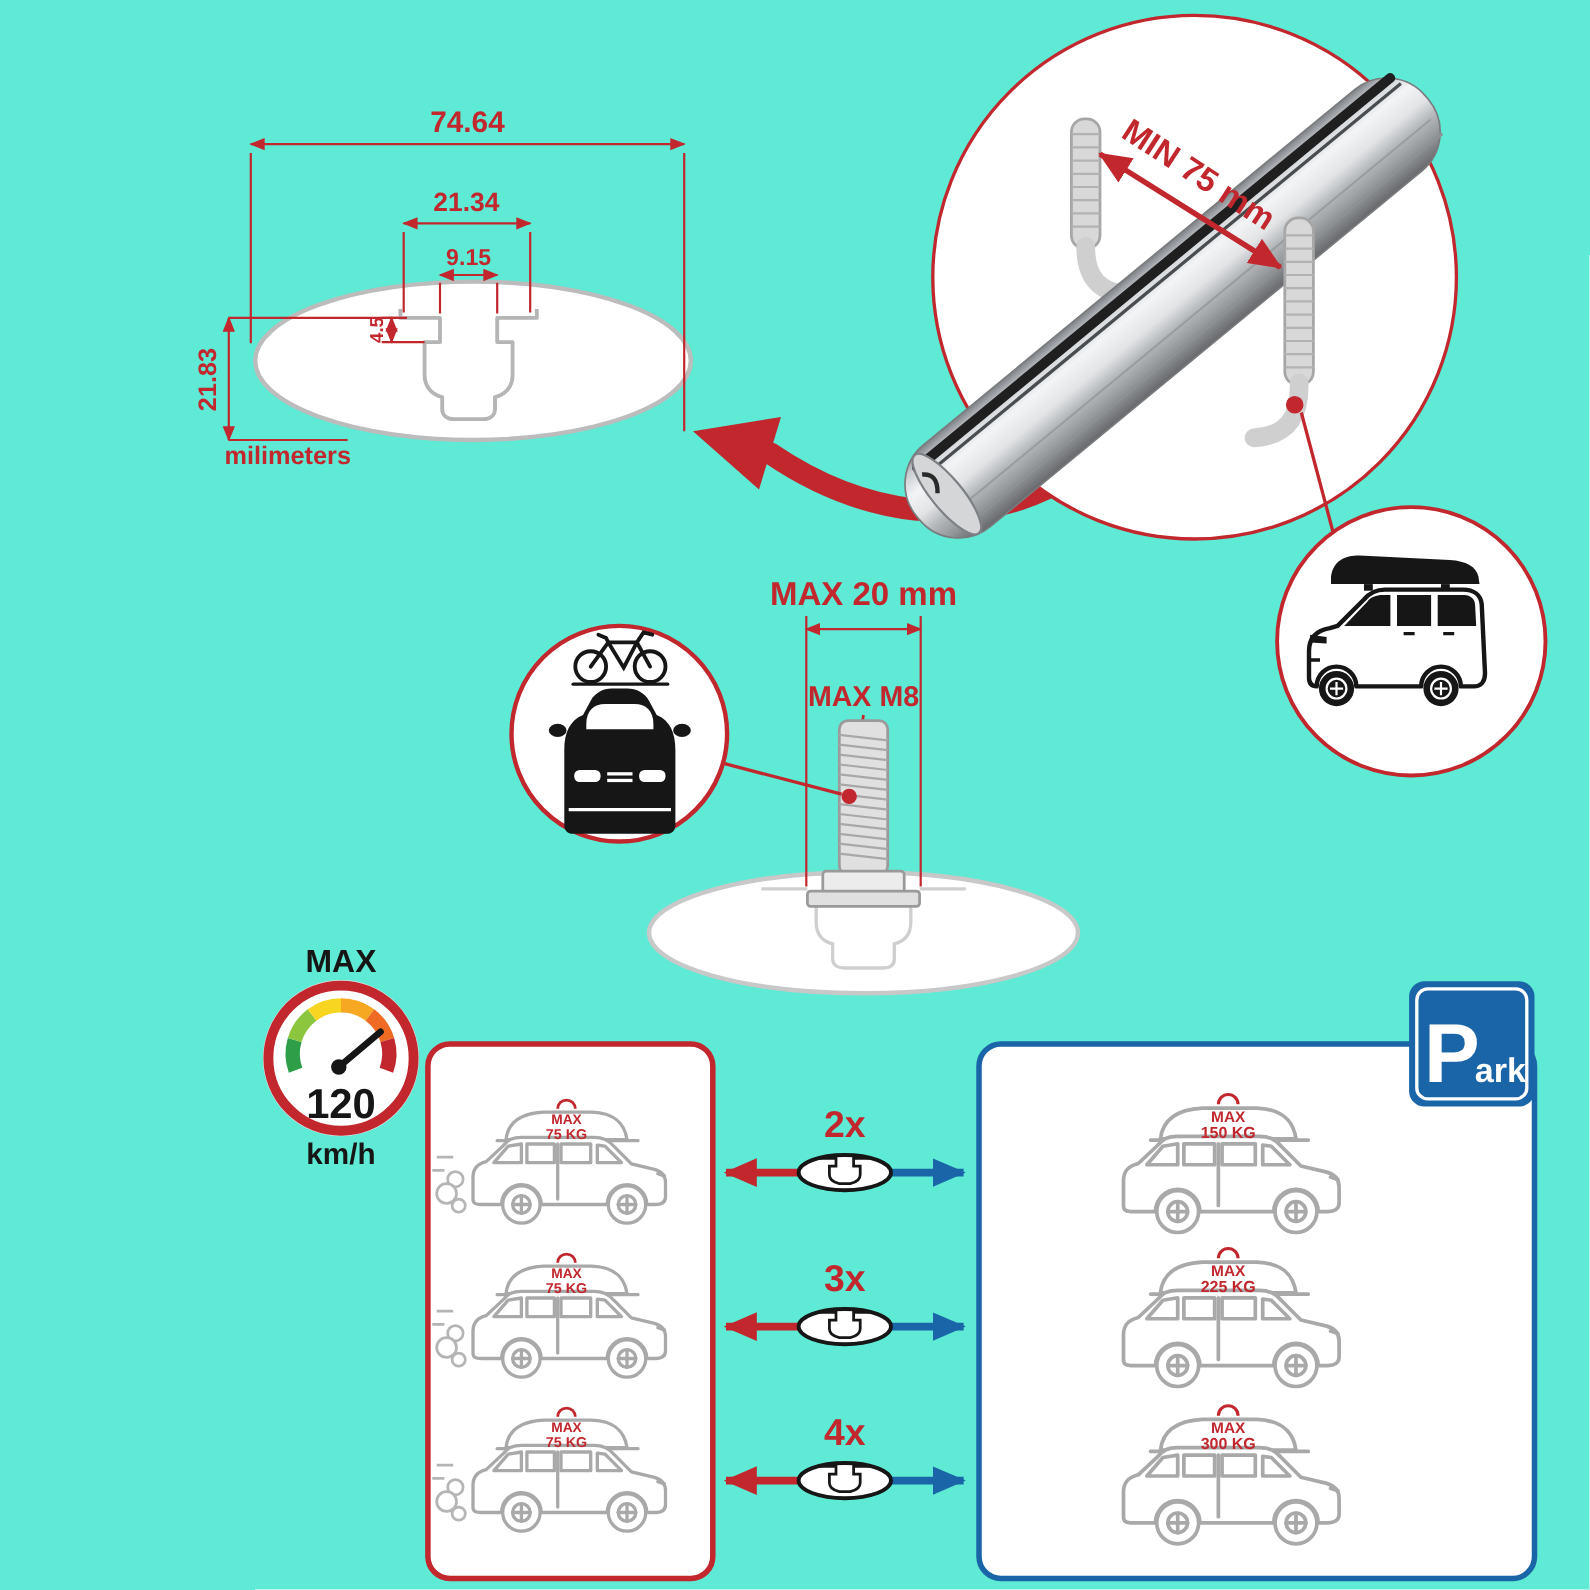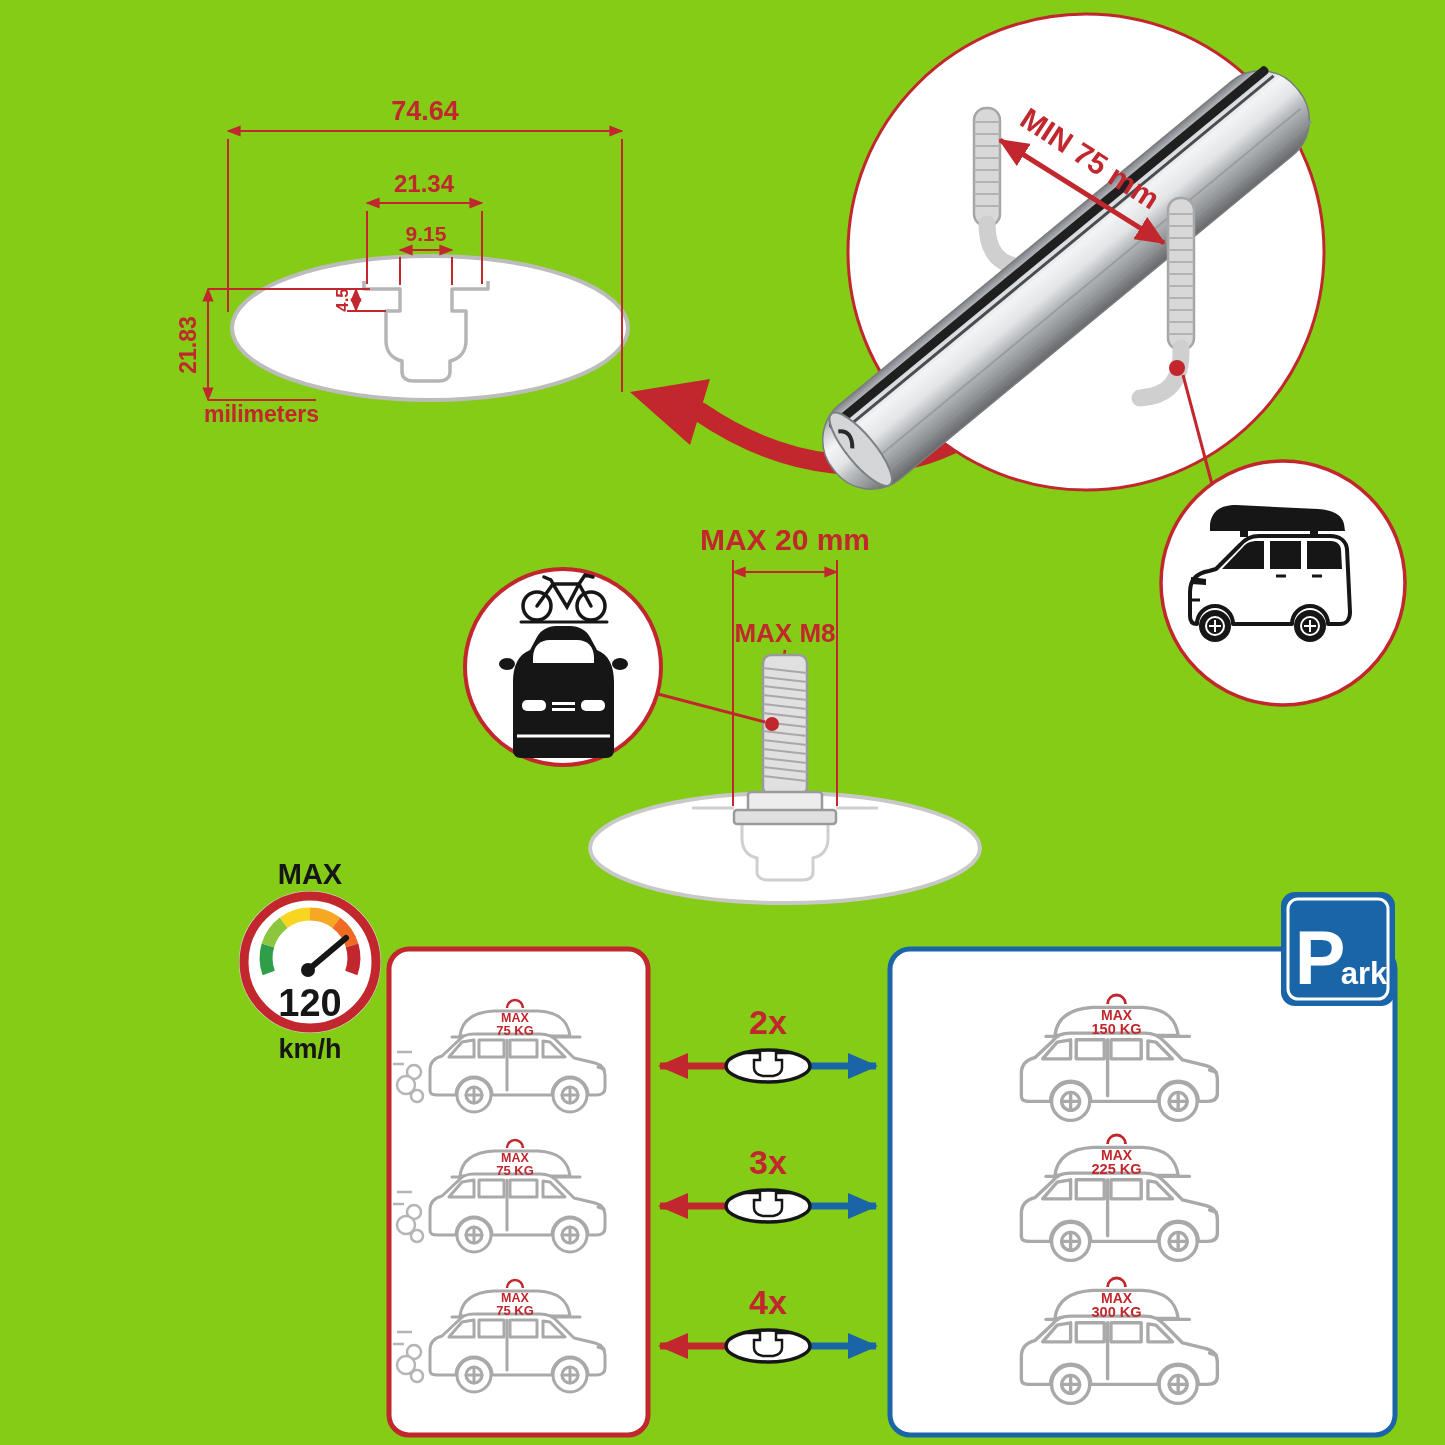--- a/index.html
+++ b/index.html
@@ -1,16 +1,16 @@
 <!DOCTYPE html>
 <html><head>
 <meta charset="utf-8">
 <style>
   html,body{margin:0;padding:0;background:#fff;}
-  .canvas{position:relative;width:1445px;height:1445px;background:#84cc16;overflow:hidden;font-family:"Liberation Sans",sans-serif;}
+  .canvas{position:relative;width:1445px;height:1445px;background:#5eead4;overflow:hidden;font-family:"Liberation Sans",sans-serif;}
   .canvas svg{position:absolute;left:0;top:0;}
   text{font-family:"Liberation Sans","DejaVu Sans",sans-serif;user-select:none;}
   .dim{fill:#c1272d;font-weight:bold;}
   .blk{fill:#161616;font-weight:bold;}
   .wht{fill:#ffffff;font-weight:bold;}
 </style>
 </head>
 <body>
 
 <div class="canvas">

